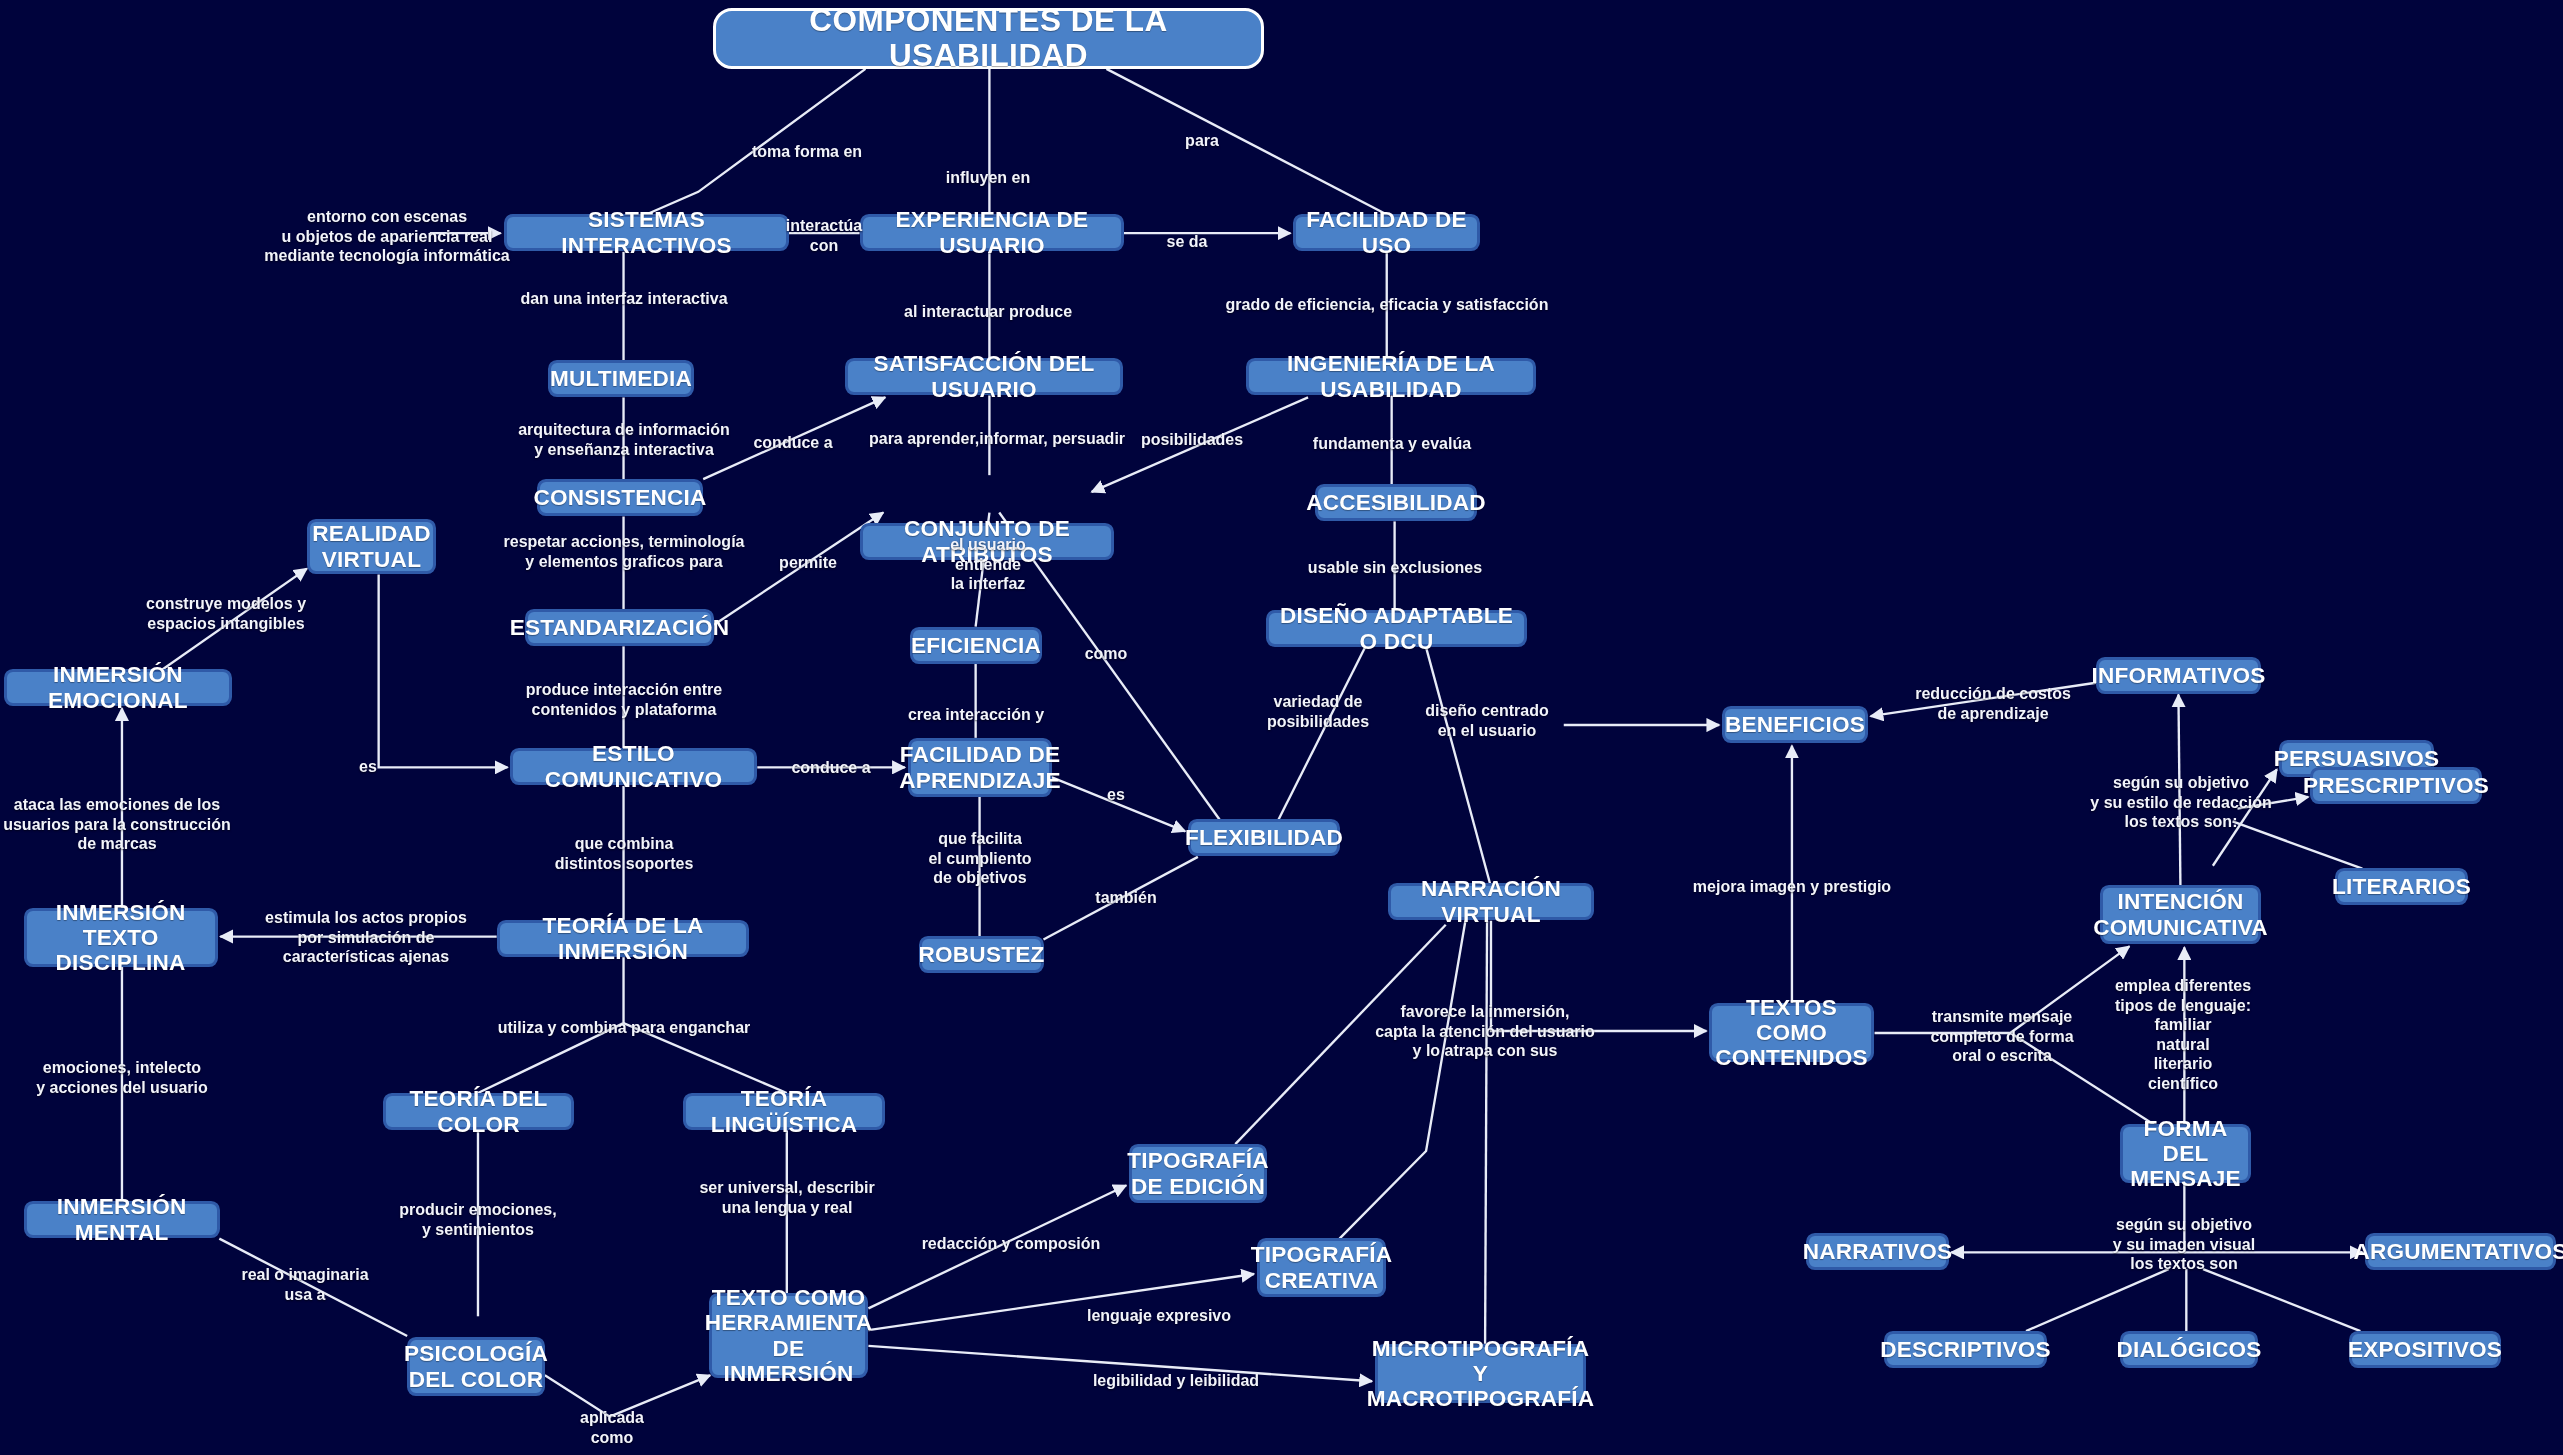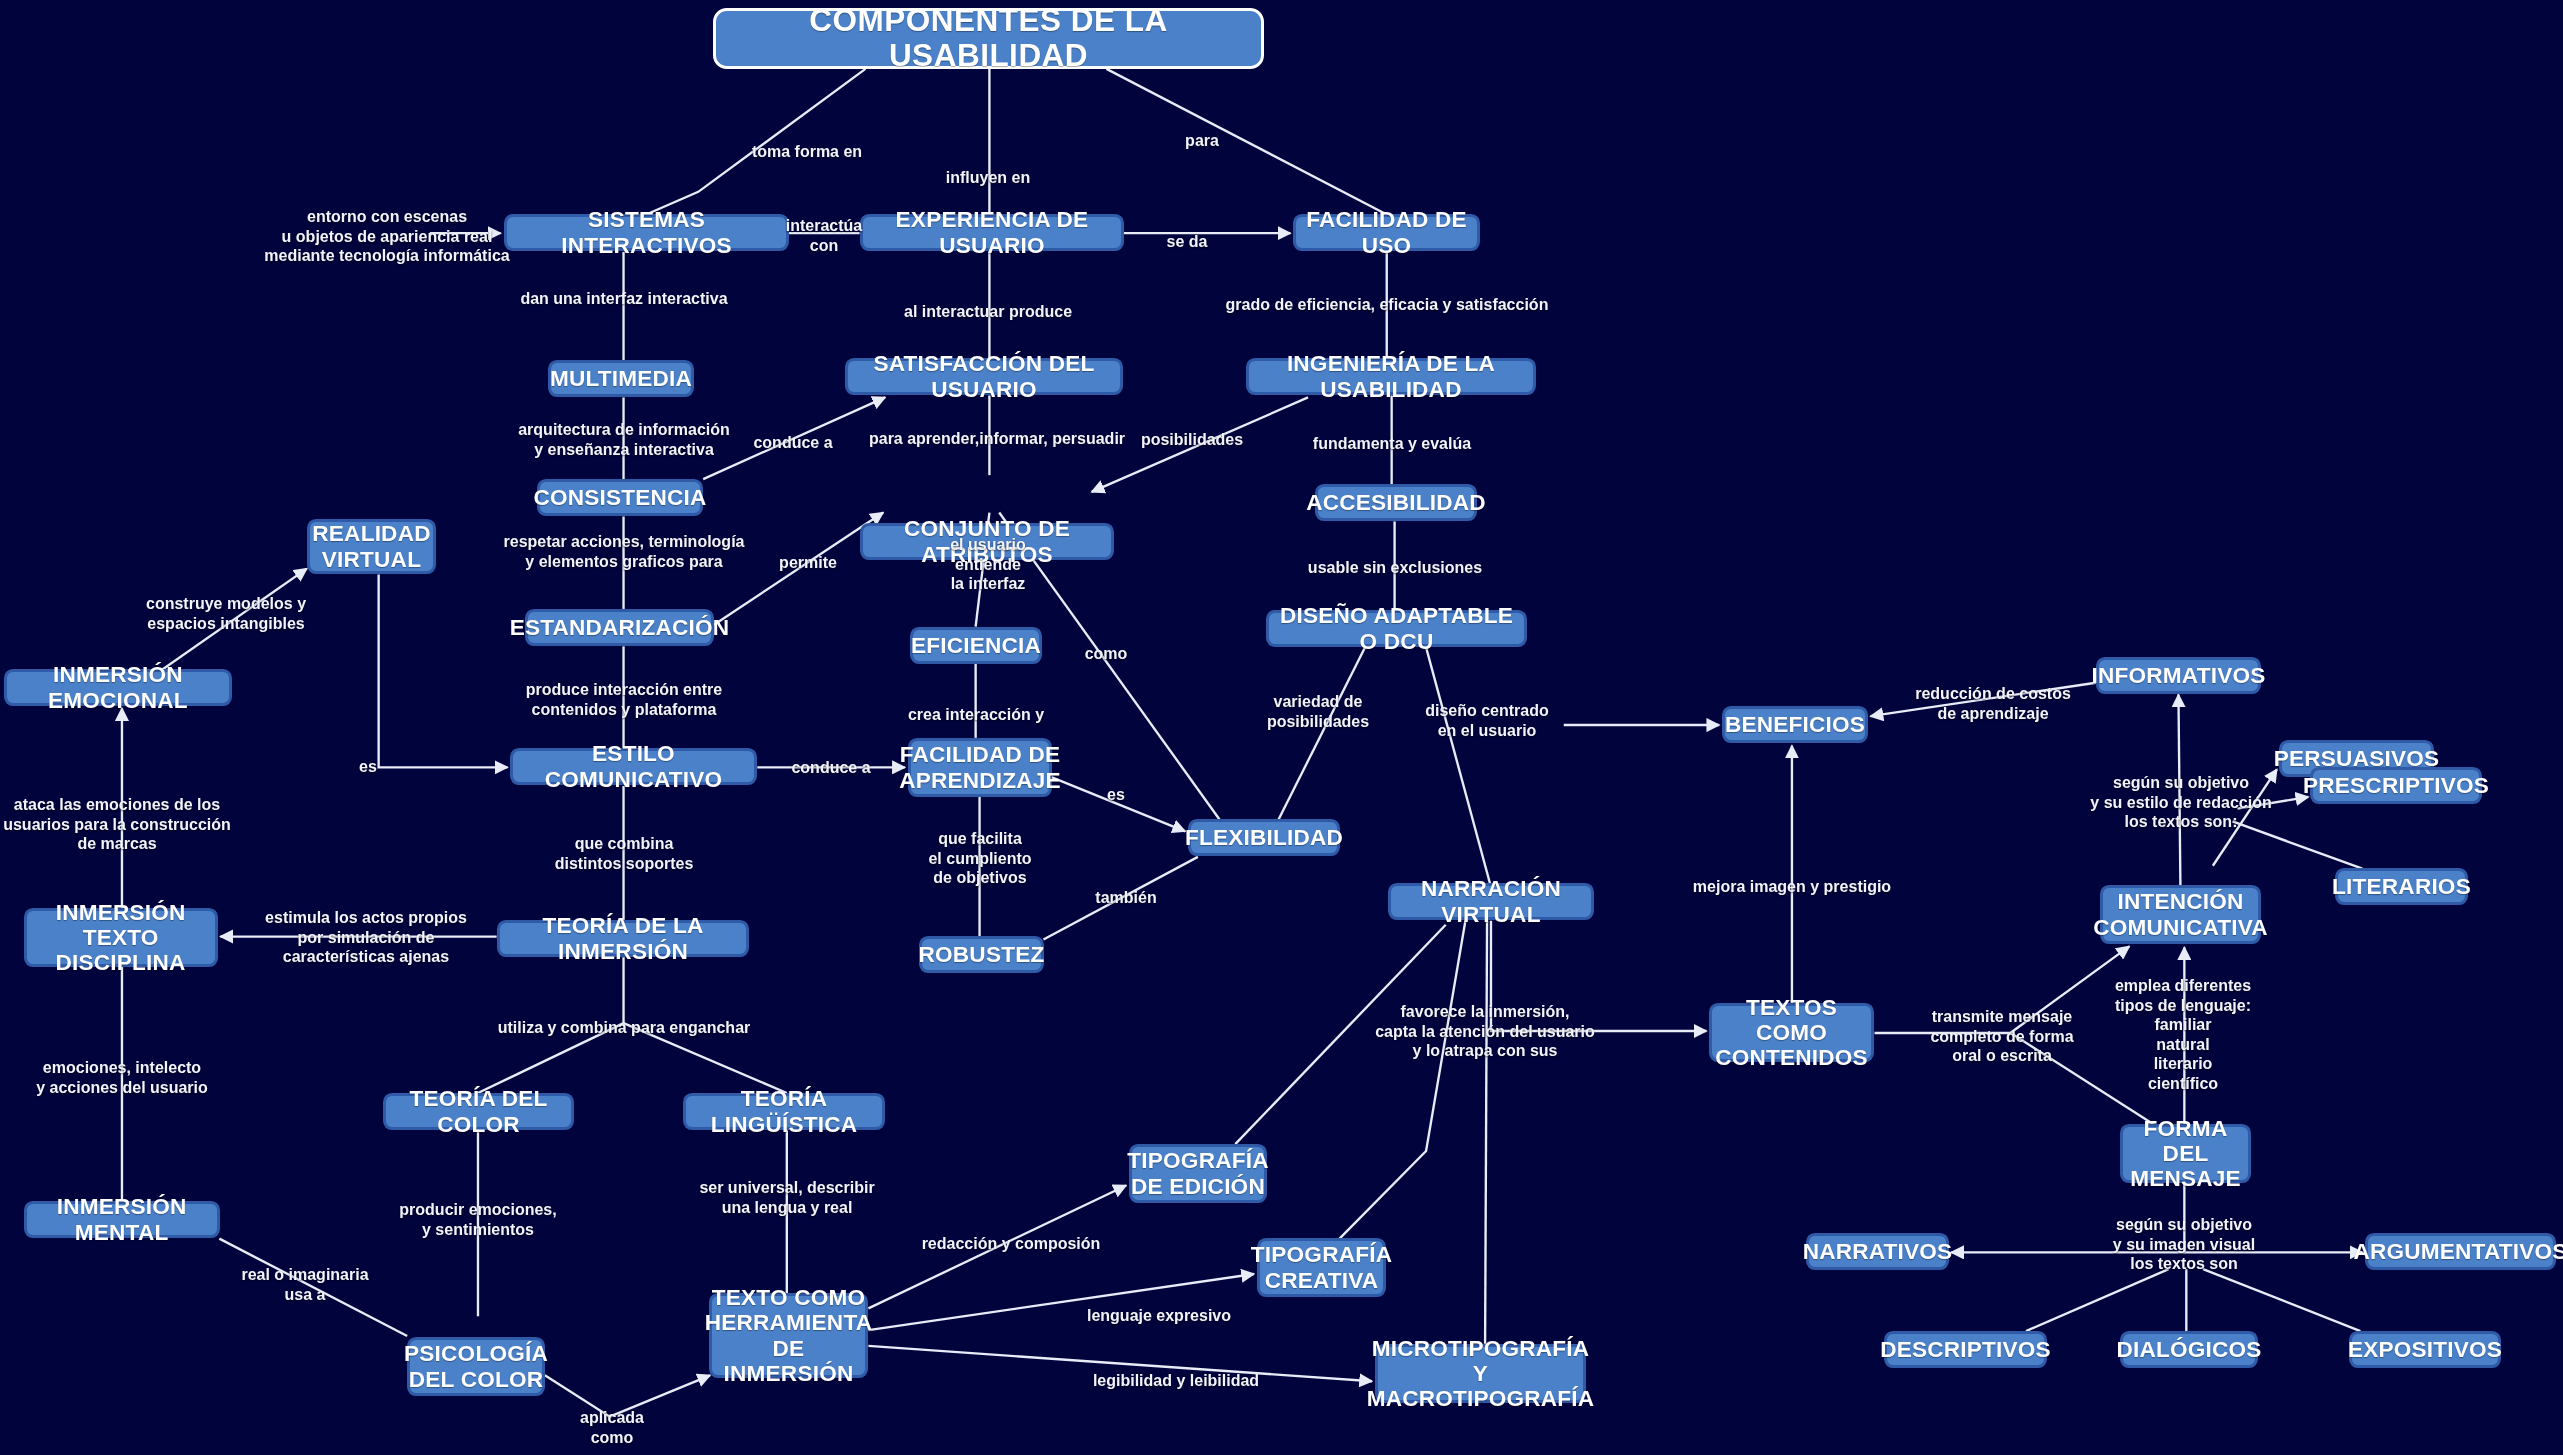--- a/index.html
+++ b/index.html
@@ -118,21 +118,21 @@
         <path d="M 1256,1163 L 1470,940" fill="none" stroke="#e8ecf7" stroke-width="2.4"></path>
         <path d="M 1512,936 L 1510,1366" fill="none" stroke="#e8ecf7" stroke-width="2.4"></path>
         <path d="M 2221,1203 L 2221,1273 L 1984,1273" fill="none" stroke="#e8ecf7" stroke-width="2.4" marker-end="url(#arrow)"></path>
         <path d="M 2221,1273 L 2402,1273" fill="none" stroke="#e8ecf7" stroke-width="2.4" marker-end="url(#arrow)"></path>
         <path d="M 2205,1290 L 2060,1353" fill="none" stroke="#e8ecf7" stroke-width="2.4"></path>
         <path d="M 2223,1290 L 2223,1353" fill="none" stroke="#e8ecf7" stroke-width="2.4"></path>
         <path d="M 2240,1290 L 2400,1353" fill="none" stroke="#e8ecf7" stroke-width="2.4"></path>
       </g>
   </svg>
   <div id="nodes">
-      <div class="node root" style="left: 713px; top: 7.9px; width: 551px; height: 61px;">COMPONENTES DE LA USABILIDAD</div>
+      <div class="node root" style="left: 713px; top: 7.9px; width: 551px; height: 61px; border-radius: 19px;">COMPONENTES DE LA USABILIDAD</div>
       <div class="node" style="left: 504px; top: 214px; width: 285px; height: 37px;">SISTEMAS INTERACTIVOS</div>
       <div class="node" style="left: 860px; top: 214px; width: 264px; height: 37px;">EXPERIENCIA DE USUARIO</div>
       <div class="node" style="left: 1293px; top: 214px; width: 187px; height: 37px;">FACILIDAD DE USO</div>
       <div class="node" style="left: 548px; top: 360px; width: 146px; height: 37px;">MULTIMEDIA</div>
       <div class="node" style="left: 845px; top: 358px; width: 278px; height: 37px;">SATISFACCIÓN DEL USUARIO</div>
       <div class="node" style="left: 1246px; top: 358px; width: 290px; height: 37px;">INGENIERÍA DE LA USABILIDAD</div>
       <div class="node" style="left: 307px; top: 519px; width: 129px; height: 55px;">REALIDAD
 VIRTUAL</div>
       <div class="node" style="left: 537px; top: 479px; width: 166px; height: 37px;">CONSISTENCIA</div>
       <div class="node" style="left: 860px; top: 475px; width: 254px; height: 37px; margin-top: 48px;">CONJUNTO DE ATRIBUTOS</div>

